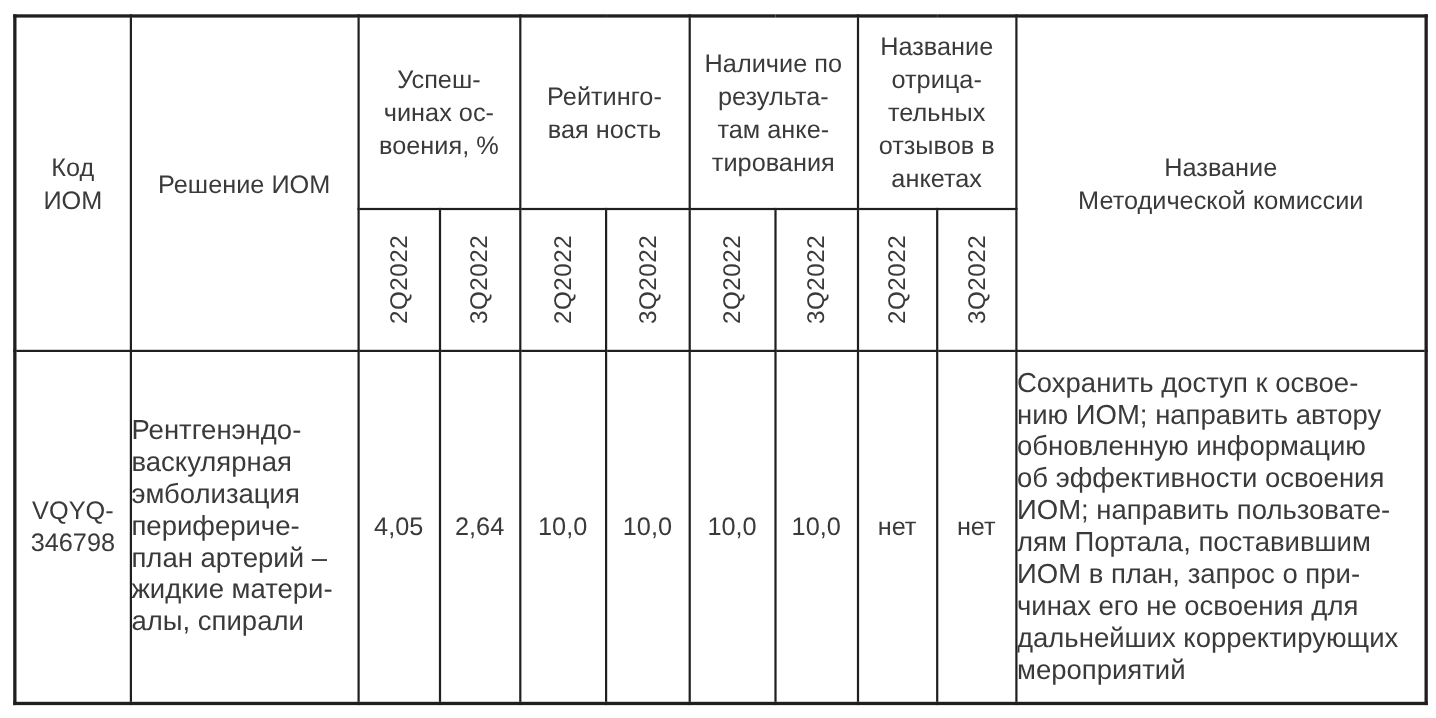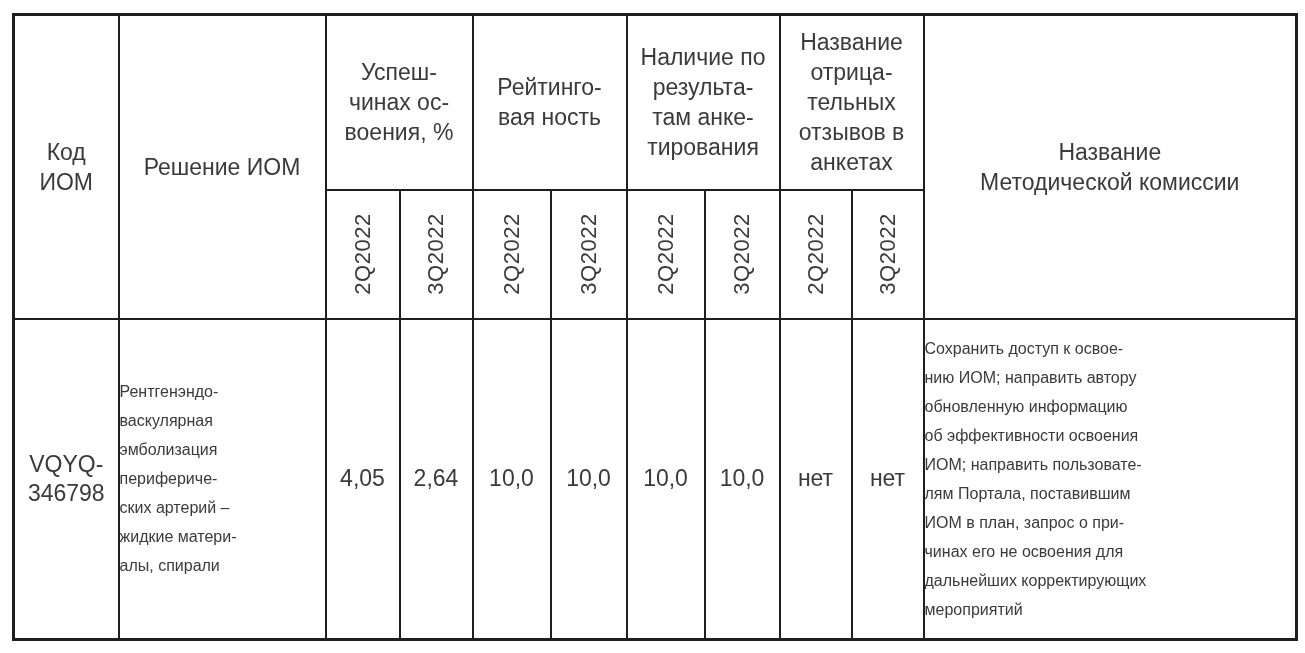--- a/index.html
+++ b/index.html
@@ -55,21 +55,21 @@
     letter-spacing: 0.5px;
   }
   .center {
     text-align: center;
     font-size: 23px;
     white-space: pre-line;
     line-height: 29px;
   }
   .left {
     text-align: left;
-    font-size: 16px;
+    font-size: 25px;
     line-height: 29px;
     white-space: pre-line;
     padding-left: 12px;
     padding-right: 6px;
   }
 </style>
 </head>
 <body>
 
 <div class="page">
@@ -135,21 +135,21 @@
           <span class="vert">3Q2022</span>
         </th>
       </tr>
       <tr class="row-data">
         <td class="center">VQYQ-
 346798</td>
         <td class="left">Рентгенэндо-
 васкулярная
 эмболизация
 перифериче-
-ских артерий –
+план артерий –
 жидкие матери-
 алы, спирали</td>
         <td class="center">4,05</td>
         <td class="center">2,64</td>
         <td class="center">10,0</td>
         <td class="center">10,0</td>
         <td class="center">10,0</td>
         <td class="center">10,0</td>
         <td class="center">нет</td>
         <td class="center">нет</td>

